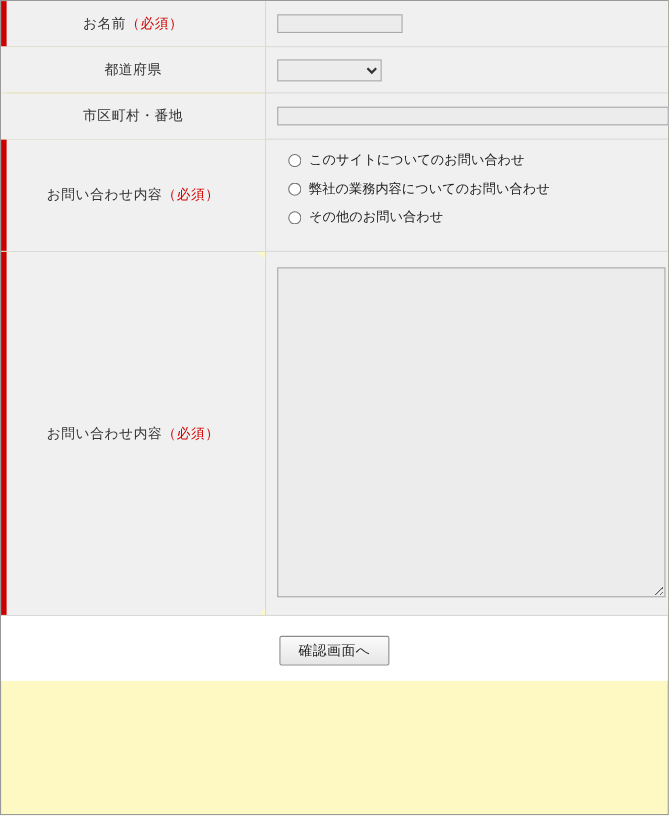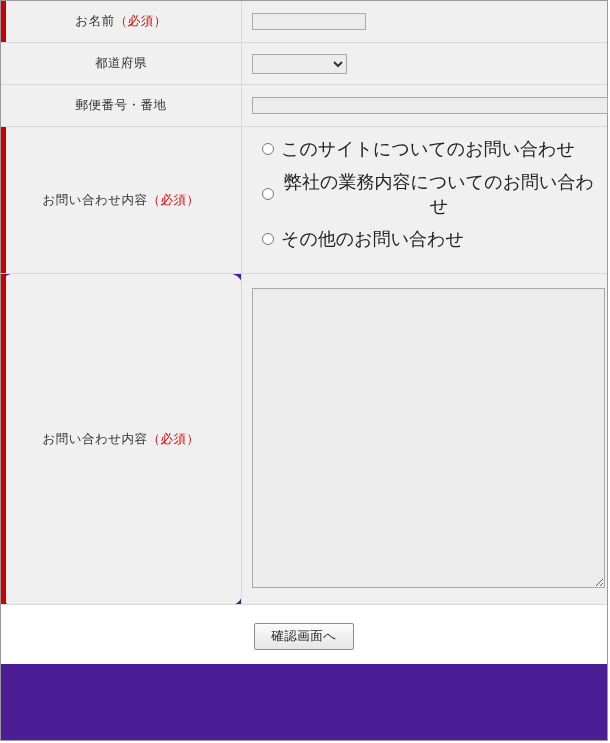--- a/index.html
+++ b/index.html
@@ -14,21 +14,21 @@
     font-size: 12px;
     color: #333333;
     overflow: hidden;
   }
   .page {
     position: relative;
     width: 608px;
     height: 741px;
     border: 1px solid #999999;
     box-sizing: border-box;
-    background: #4c1d95;
+    background: #fef9c3;
   }
   table.form {
     width: 100%;
     border-collapse: collapse;
     table-layout: fixed;
   }
   table.form tr {
     background: #ffffff;
   }
   td.label-cell {
@@ -110,21 +110,21 @@
     align-items: center;
     margin: 0 0 9px 10px;
   }
   .radio-row:last-child { margin-bottom: 12px; }
   .radio-row input[type="radio"] {
     margin: 0 7px 0 0;
     width: 12px;
     height: 12px;
   }
   .radio-label {
-    font-size: 18px;
+    font-size: 12px;
     color: #222;
     text-align: center;
   }
   textarea.msg {
     width: 353px;
     height: 300px;
     border: 1px solid #a9a9a9;
     background: #ececec;
     box-sizing: border-box;
     font-family: "Liberation Sans", sans-serif;
@@ -174,21 +174,21 @@
         </td>
         <td class="field-cell">
           <select class="pref">
             <option></option>
           </select>
         </td>
       </tr>
 
       <tr>
         <td class="label-cell opt">
-          <span>郵便番号・番地</span>
+          <span>市区町村・番地</span>
         </td>
         <td class="field-cell">
           <input class="txt wide" type="text" value="" style="">
         </td>
       </tr>
 
 
 
       <tr>
         <td class="label-cell req">

